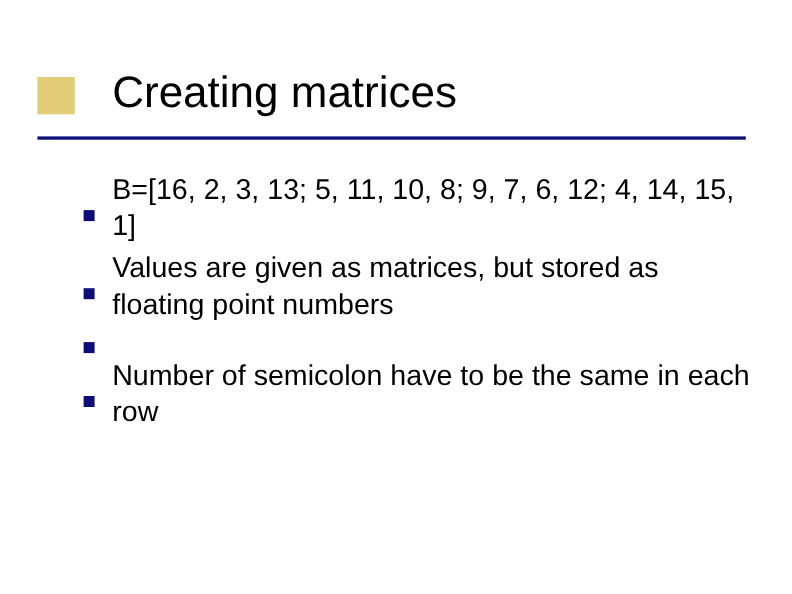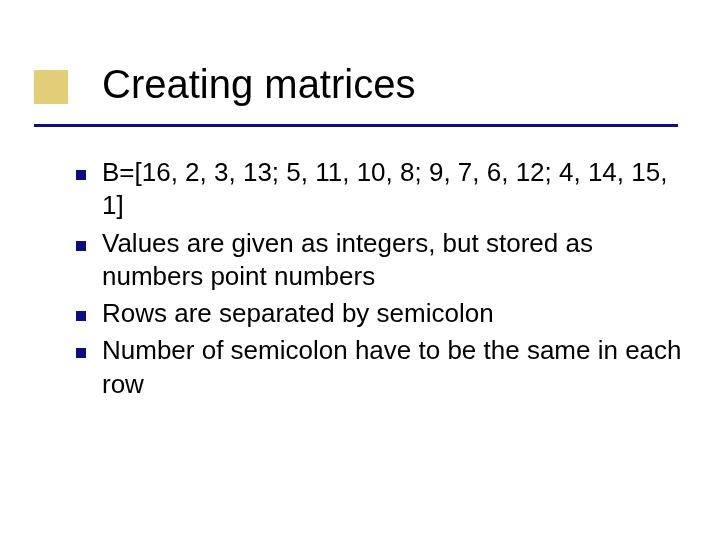--- a/index.html
+++ b/index.html
@@ -45,21 +45,21 @@
     color: #000;
   }
   .body {
     position: absolute;
     left: 76px;
     top: 156px;
     width: 606px;
   }
   .item {
     display: flex;
-    align-items: flex-start;
+    align-items: center;
     margin-bottom: 4px;
   }
   .bullet {
     width: 10px;
     height: 10px;
     background: #0d0e78;
     flex: 0 0 10px;
     margin-top: 14px;
     margin-right: 16px;
   }
@@ -77,24 +77,23 @@
   <div class="title">Creating matrices</div>
   <div class="accent-bar"></div>
 
   <div class="body">
     <div class="item">
       <div class="bullet"></div>
       <div class="text">B=[16, 2, 3, 13; 5, 11, 10, 8; 9, 7, 6, 12; 4, 14, 15, 1]</div>
     </div>
     <div class="item">
       <div class="bullet"></div>
-      <div class="text">Values are given as integers, but stored as numbers point numbers</div>
+      <div class="text">Values are given as matrices, but stored as floating point numbers</div>
     </div>
     <div class="item">
       <div class="bullet"></div>
-      <div class="text">Rows are separated by semicolon</div>
     </div>
     <div class="item">
       <div class="bullet"></div>
       <div class="text">Number of semicolon have to be the same in each row</div>
     </div>
   </div>
 </div>
 
 </body></html>

